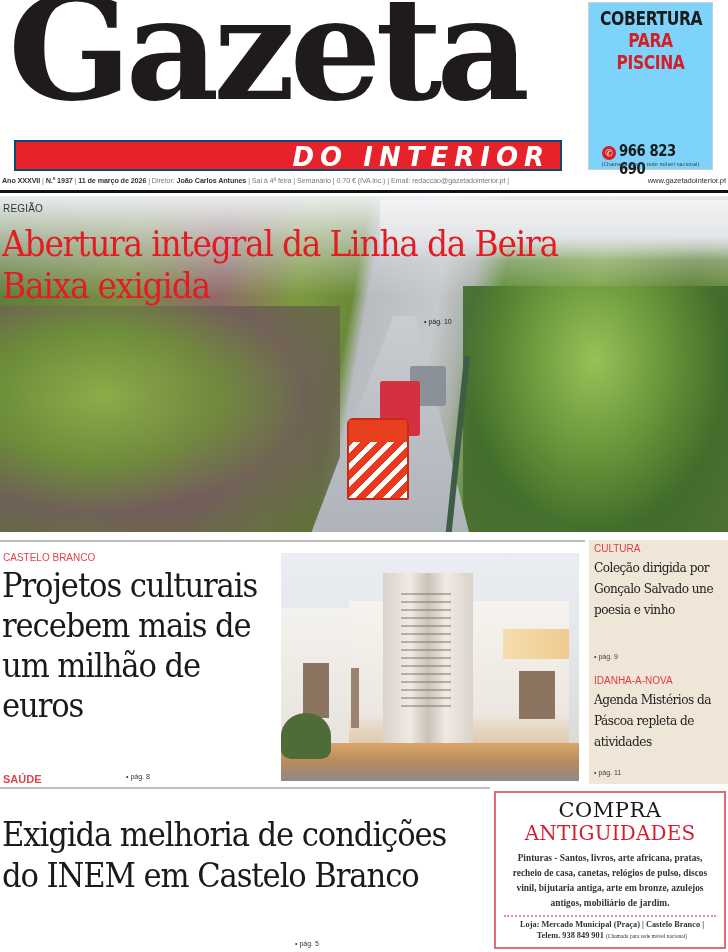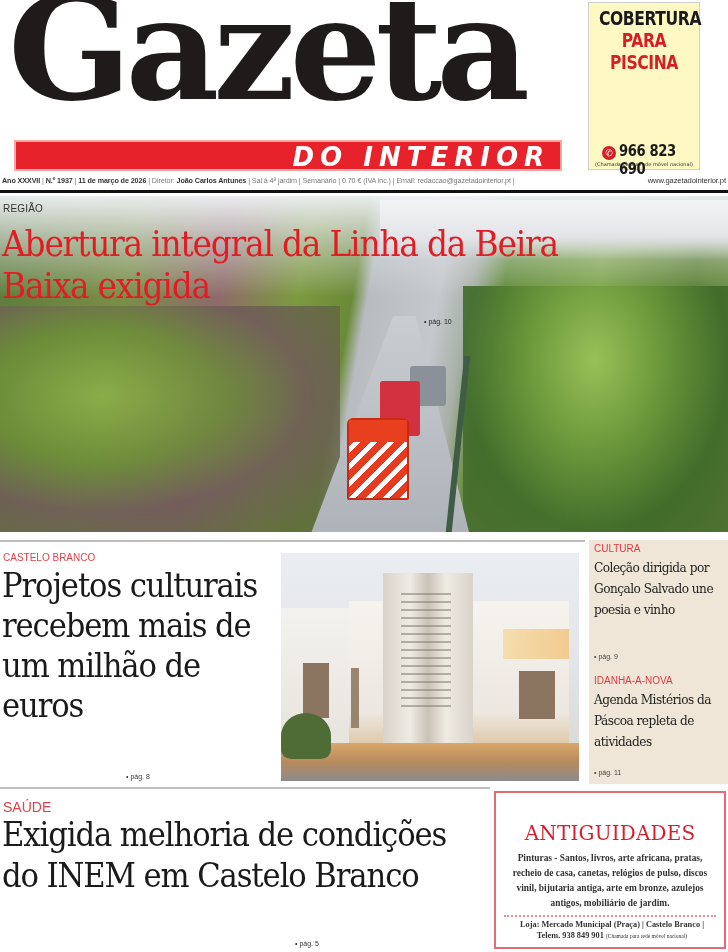--- a/index.html
+++ b/index.html
@@ -2,25 +2,25 @@
 <html><head>
 <meta charset="utf-8">
 <style>
   * { box-sizing: border-box; margin: 0; padding: 0; }
   html, body { width: 728px; height: 952px; overflow: hidden; background: #ffffff; }
   body { position: relative; font-family: "Liberation Serif", serif; color: #1a1a1a; }
 
   
   .masthead { position: absolute; left: 4px; top: 0; width: 580px; height: 172px; }
   .logo { position: absolute; left: 4px; top: -22px; font-family: "DejaVu Serif", serif; font-weight: bold; font-size: 142px; letter-spacing: -6px; color: #1f1b1b; line-height: 1; transform: scaleX(1.02); transform-origin: left; }
-  .subbar { position: absolute; left: 10px; top: 140px; width: 548px; height: 31px; background: #e8222a; border: 2px solid #fca5a5; }
+  .subbar { position: absolute; left: 10px; top: 140px; width: 548px; height: 31px; background: #e8222a; border: 2px solid #0c4a6e; }
   .subbar span { position: absolute; right: 10px; top: 0; font-family: "DejaVu Sans", sans-serif; font-weight: bold; font-style: italic; font-size: 26px; letter-spacing: 6px; color: #ffffff; line-height: 31px; }
 
   
-  .ad-top { position: absolute; left: 588px; top: 2px; width: 112px; height: 168px; background: #fef9c3; border: 1px solid #cfcfcf; }
+  .ad-top { position: absolute; left: 588px; top: 2px; width: 125px; height: 168px; background: #7dd3fc; border: 1px solid #cfcfcf; }
   .ad-top .l1 { position: absolute; left: 0; width: 100%; top: 4px; text-align: center; font-family: "DejaVu Sans", sans-serif; font-weight: bold; font-size: 19px; color: #1a1a1a; letter-spacing: -0.5px; line-height: 22px; transform: scaleX(0.82); }
   .ad-top .l2 { position: absolute; left: 0; width: 100%; top: 26px; text-align: center; font-family: "DejaVu Sans", sans-serif; font-weight: bold; font-size: 19px; color: #d51f26; letter-spacing: -0.5px; line-height: 22px; transform: scaleX(0.82); }
   .ad-top .pool { position: absolute; left: 9px; top: 58px; width: 118px; height: 80px; border-radius: 5px; overflow: hidden; background: linear-gradient(180deg, #6b7d5a 0%, #8a9270 25%, #2d82c9 35%, #2f8ad3 75%, #c7b48a 88%, #a99a76 100%); }
   .ad-top .pool .brand { position: absolute; left: 34px; top: 28px; font-family: "DejaVu Sans", sans-serif; font-weight: bold; font-style: italic; font-size: 11px; color: #ffffff; }
   .ad-top .pool .sub { position: absolute; left: 38px; top: 43px; font-family: "DejaVu Sans", sans-serif; font-size: 4px; color: #e8f2ff; }
   .ad-top .phone-icon { position: absolute; left: 13px; top: 143px; width: 14px; height: 14px; border-radius: 50%; background: #d51f26; color: #ffffff; font-size: 9px; text-align: center; line-height: 14px; }
   .ad-top .phone { position: absolute; left: 30px; top: 139px; font-family: "DejaVu Sans", sans-serif; font-weight: bold; font-size: 15px; color: #1a1a1a; letter-spacing: -0.5px; transform: scaleX(0.88); transform-origin: left; }
   .ad-top .note { position: absolute; left: 0; width: 100%; top: 158px; text-align: center; font-family: "DejaVu Sans", sans-serif; font-size: 5px; color: #333; }
 
   
@@ -66,21 +66,21 @@
   .sec-photo .base { position: absolute; left: 0; top: 190px; width: 298px; height: 38px; background: linear-gradient(180deg, #d9a66a 0%, #b88a5c 50%, #8c8a8e 100%); }
   .sec-photo .tree { position: absolute; left: 0; top: 160px; width: 50px; height: 46px; border-radius: 50% 50% 20% 20%; background: #4f6b36; }
 
   
   .sidebar { position: absolute; left: 589px; top: 540px; width: 139px; height: 244px; background: #efe6d7; }
   .side-kicker { position: absolute; left: 5px; font-family: "Liberation Sans", sans-serif; font-size: 10px; color: #e23a44; }
   .side-title { position: absolute; left: 5px; width: 136px; font-family: "DejaVu Serif", serif; font-size: 13.5px; line-height: 21px; color: #222; letter-spacing: -0.6px; transform: scaleX(0.9); transform-origin: left; }
   .side-page { position: absolute; left: 5px; font-family: "Liberation Sans", sans-serif; font-size: 7px; color: #444; }
 
   
-  .bot-kicker { position: absolute; left: 3px; top: 799px; font-family: "Liberation Sans", sans-serif; font-size: 14px; color: #e0434b; }
+  .bot-kicker { position: absolute; left: 3px; top: 773px; font-family: "Liberation Sans", sans-serif; font-size: 11px; color: #e0434b; font-weight: bold; }
   .bot-headline { position: absolute; left: 2px; top: 814px; width: 520px; font-family: "DejaVu Serif", serif; font-size: 33px; line-height: 41px; color: #1a1a1a; letter-spacing: -1.2px; transform: scaleX(0.93); transform-origin: left; }
   .bot-page { position: absolute; left: 295px; top: 940px; font-family: "Liberation Sans", sans-serif; font-size: 7px; color: #333; }
 
   
   .ad-bot { position: absolute; left: 494px; top: 791px; width: 232px; height: 158px; border: 2px solid #e36b75; background: #ffffff; }
   .ad-bot .l1 { position: absolute; left: 0; width: 100%; top: 5px; text-align: center; font-family: "DejaVu Serif", serif; font-size: 21px; color: #1a1a1a; letter-spacing: 0.5px; }
   .ad-bot .l2 { position: absolute; left: 0; width: 100%; top: 28px; text-align: center; font-family: "DejaVu Serif", serif; font-size: 21px; color: #d51f2f; letter-spacing: 0.2px; transform: scaleX(0.95); }
   .ad-bot .body { position: absolute; left: 8px; width: 212px; top: 58px; text-align: center; font-family: "Liberation Serif", serif; font-weight: bold; font-size: 9.4px; line-height: 15px; color: #333; }
   .ad-bot .dots { position: absolute; left: 8px; width: 212px; top: 122px; border-top: 2px dotted #e58d94; }
   .ad-bot .foot { position: absolute; left: 6px; width: 220px; top: 126px; text-align: center; font-family: "Liberation Serif", serif; font-weight: bold; font-size: 8.3px; line-height: 11px; color: #333; }
@@ -103,21 +103,21 @@
   <div class="phone">966 823 690</div>
   <div class="note">(Chamada para a rede móvel nacional)</div>
 </div>
 
 <div class="infoline">
   <b>Ano XXXVII</b> |
   <b>N.º 1937</b> |
   <b>11 de março de 2026</b> |
   <span>Diretor:</span>
   <b>João Carlos Antunes</b> |
-  <span>Sai à 4ª jardim</span> |
+  <span>Sai à 4ª feira</span> |
   <span>Semanário</span> |
   <span>0.70 € (IVA inc.)</span> |
   <span>Email: redaccao@gazetadointerior.pt</span> |
   <span class="url">www.gazetadointerior.pt</span>
 </div>
 <div class="rule-thick"></div>
 
 <div class="lead-photo" title="Red and white locomotive crossing a railway bridge through olive-terraced hills">
   <div class="town"></div>
   <div class="hillL"></div>
@@ -161,20 +161,21 @@
   <div class="side-page" style="top:229px;">• pág. 11</div>
 </div>
 
 <div class="rule-thin" style="left:0;top:787px;width:490px;"></div>
 
 <div class="bot-kicker">SAÚDE</div>
 <div class="bot-headline">Exigida melhoria de condições do INEM em Castelo Branco</div>
 <div class="bot-page">• pág. 5</div>
 
 <div class="ad-bot">
+  <div class="l1">COMPRA</div>
   <div class="l2">ANTIGUIDADES</div>
   <div class="body">Pinturas - Santos, livros, arte africana, pratas, recheio de casa, canetas, relógios de pulso, discos vinil, bijutaria antiga, arte em bronze, azulejos antigos, mobiliário de jardim.</div>
   <div class="dots"></div>
   <div class="foot">
     <div>Loja: Mercado Municipal (Praça) | Castelo Branco |</div>
     <div><span>Telem. 938 849 901</span> <small>(Chamada para rede móvel nacional)</small></div>
   </div>
 </div>
 
 </body></html>

